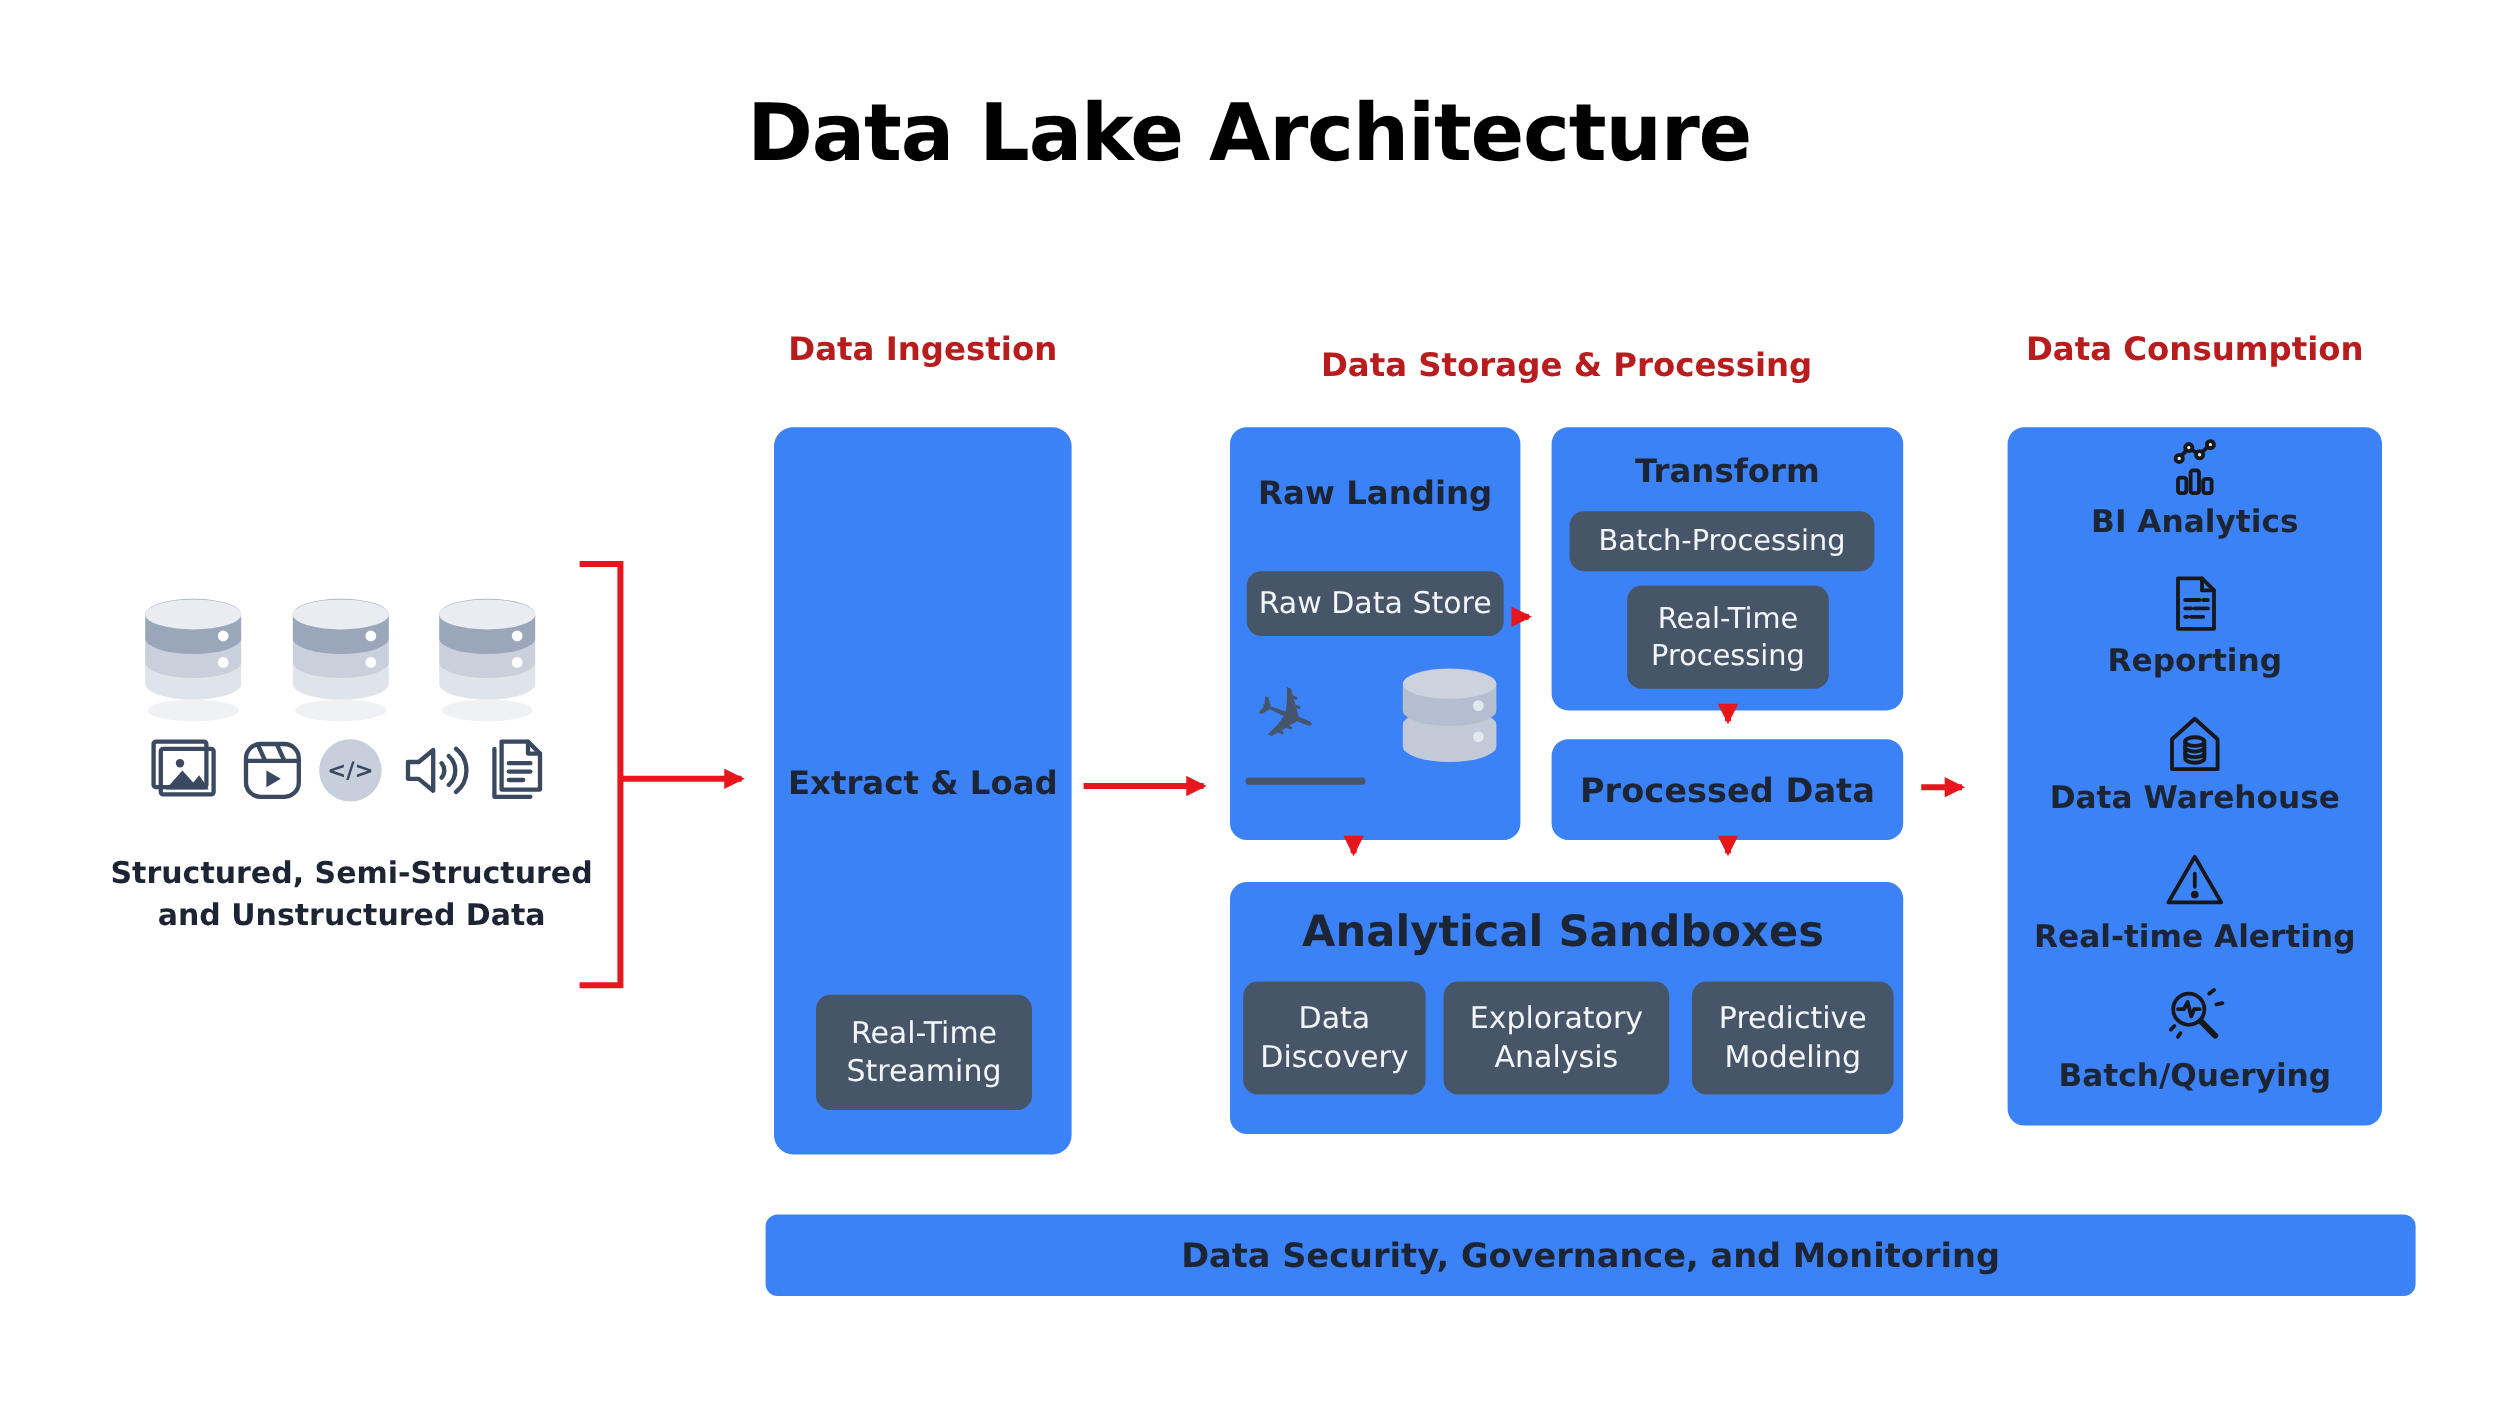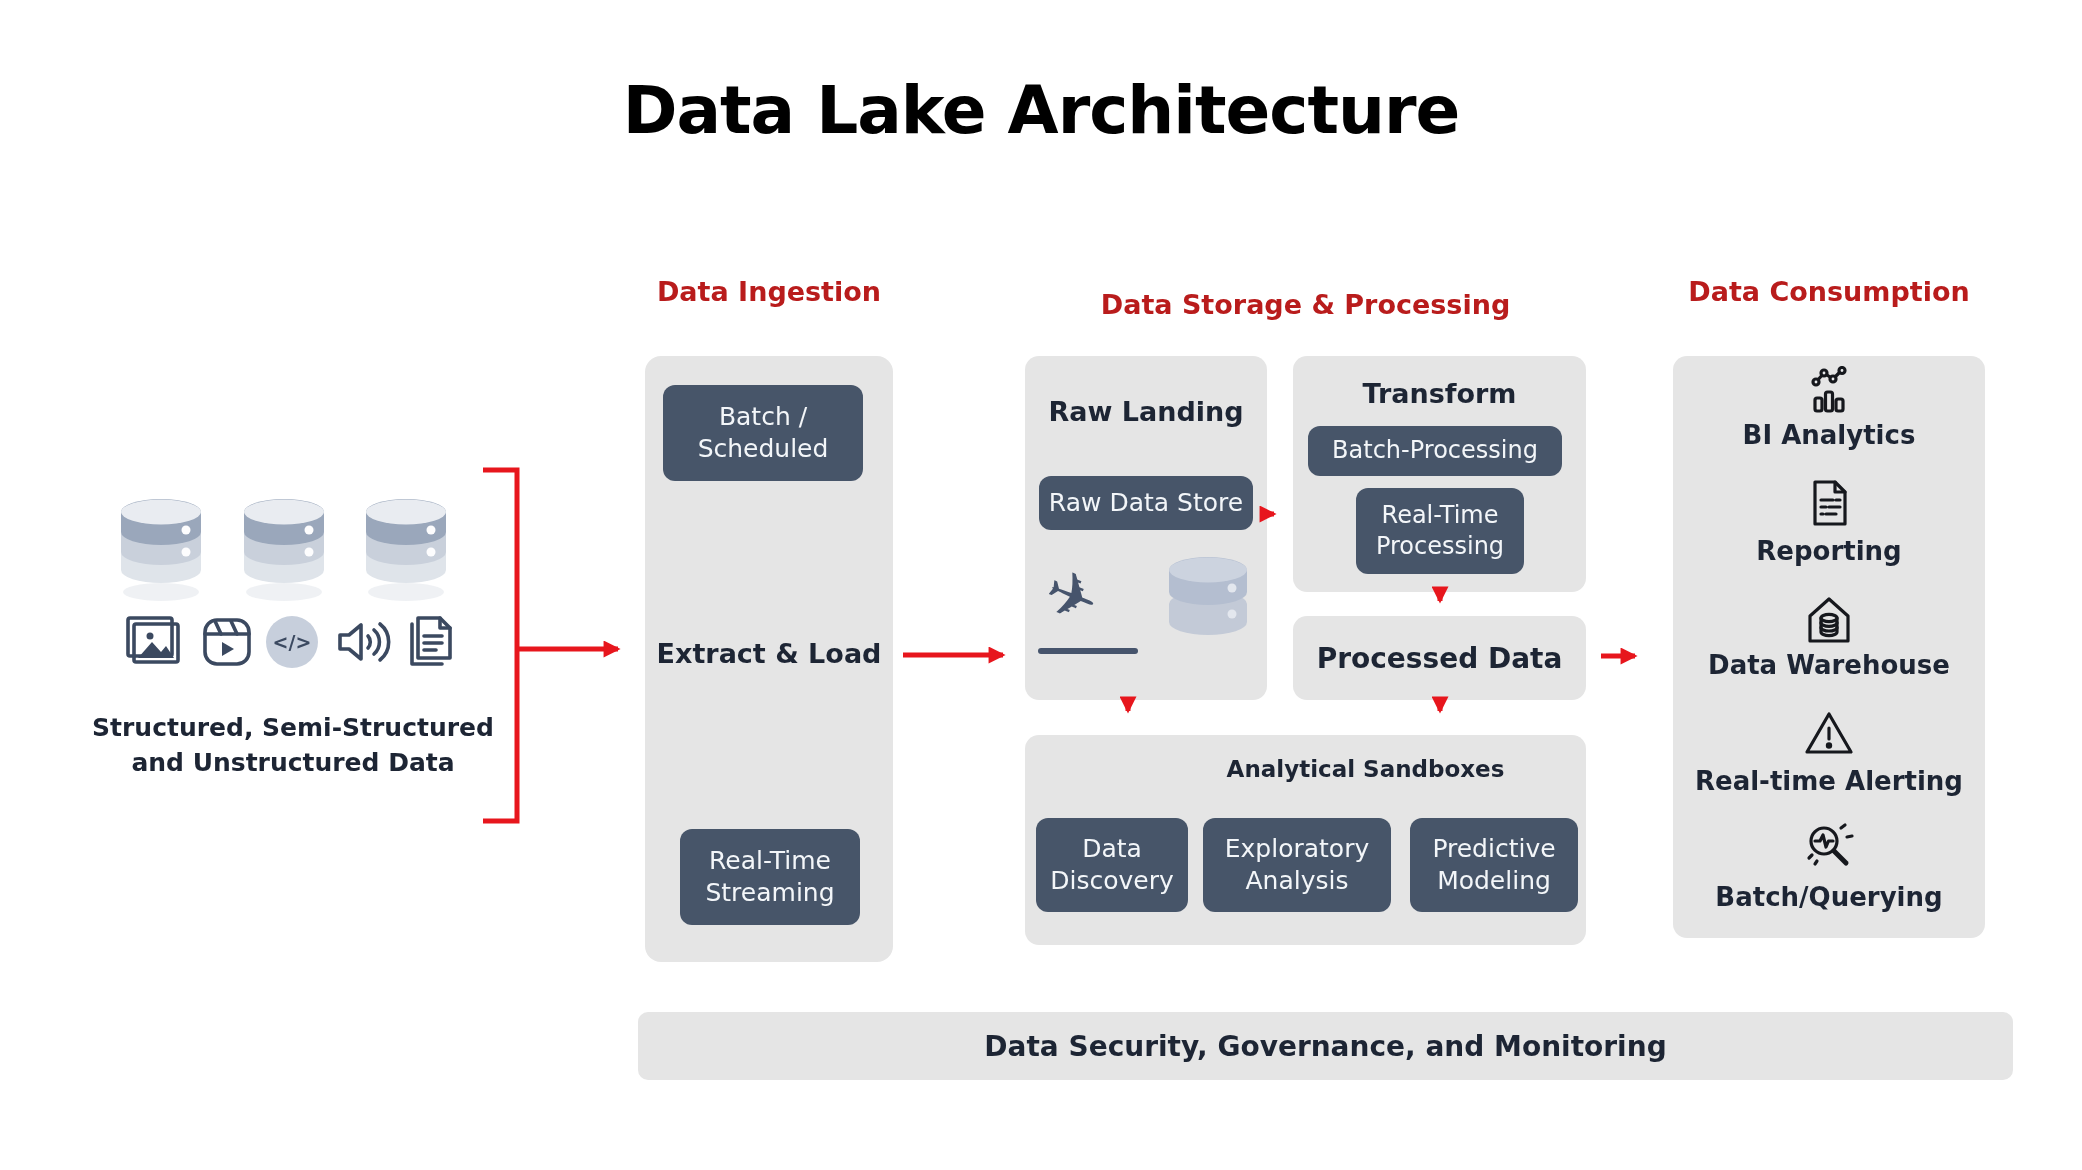--- a/index.html
+++ b/index.html
@@ -1,21 +1,21 @@
 <!DOCTYPE html>
 <html><head>
 <meta charset="utf-8">
 <style>
   html,body{margin:0;padding:0;background:#ffffff;}
   .stage{position:relative;width:2082px;height:1170px;background:#ffffff;overflow:hidden;
          font-family:"DejaVu Sans","Liberation Sans",sans-serif;color:#1d2534;}
   .title{position:absolute;left:0;top:72px;width:2082px;text-align:center;
          font-size:66px;font-weight:800;letter-spacing:-1px;color:#000000;}
   .hdr{position:absolute;font-size:27px;font-weight:700;color:#b91c1c;text-align:center;}
-  .panel{position:absolute;background:#e5e5e5;border-radius:16px;}
+  .panel{position:absolute;background:#3b82f6;border-radius:16px;}
   .pill{position:absolute;background:#475569;border-radius:12px;color:#f3f6f9;
         display:flex;align-items:center;justify-content:center;text-align:center;
         white-space:pre-line;font-size:25px;line-height:1.3;}
   .blabel{position:absolute;font-weight:700;color:#1d2534;text-align:center;white-space:pre-line;}
   .flexc{display:flex;align-items:center;justify-content:center;}
   .overlay{position:absolute;left:0;top:0;pointer-events:none;}
   .srcicon{position:absolute;}
   .codecircle{position:absolute;width:52px;height:52px;border-radius:50%;background:#c7cfdc;
               display:flex;align-items:center;justify-content:center;
               font-size:19px;font-weight:700;color:#3b4960;}
@@ -91,22 +91,20 @@
     <path d="M14,6 H36 L46,16 V46 H14 Z"></path>
     <path d="M8,12 V52 H38"></path>
     <path d="M36,6 V16 H46"></path>
     <path d="M20,24 H38 M20,31 H38 M20,38 H32"></path>
   </svg>
 
   <div class="blabel" style="left:43px;top:710px;width:500px;font-size:25px;line-height:1.4;">Structured, Semi-Structured
 and Unstructured Data</div>
 
   <div class="panel" style="left:645px;top:356px;width:248px;height:606px;"></div>
-  <div class="pill" style="left:663px;top:385px;width:200px;height:96px;">Batch /
-Scheduled</div>
   <div class="blabel" style="left:645px;top:638px;width:248px;font-size:27px;">Extract &amp; Load</div>
   <div class="pill" style="left:680px;top:829px;width:180px;height:96px;">Real-Time
 Streaming</div>
 
   <div class="panel" style="left:1025px;top:356px;width:242px;height:344px;border-radius:14px;"></div>
   <div class="blabel" style="left:1025px;top:396px;width:242px;font-size:27px;">Raw Landing</div>
   <div class="pill" style="left:1039px;top:476px;width:214px;height:54px;">Raw Data Store</div>
   <div class="plane" style="left:1046px;top:560px;">✈</div>
   <div class="groundline" style="left:1038px;top:648px;width:100px;"></div>
   <svg class="srcicon" style="left:1166px;top:556px;" width="84" height="94" viewBox="0 0 84 94">
@@ -121,21 +119,21 @@
   <div class="blabel" style="left:1293px;top:378px;width:293px;font-size:27px;">Transform</div>
   <div class="pill" style="left:1308px;top:426px;width:254px;height:50px;font-size:24px;">Batch-Processing</div>
   <div class="pill" style="left:1356px;top:488px;width:168px;height:86px;font-size:24px;">Real-Time
 Processing</div>
 
   <div class="panel flexc" style="left:1293px;top:616px;width:293px;height:84px;border-radius:14px;">
     <span class="blabel" style="position:static;font-size:28px;">Processed Data</span>
   </div>
 
   <div class="panel" style="left:1025px;top:735px;width:561px;height:210px;border-radius:14px;"></div>
-  <div class="blabel" style="left:1048px;top:756px;width:635px;font-size:23px;">Analytical Sandboxes</div>
+  <div class="blabel" style="left:985px;top:756px;width:635px;font-size:36px;">Analytical Sandboxes</div>
   <div class="pill" style="left:1036px;top:818px;width:152px;height:94px;">Data
 Discovery</div>
   <div class="pill" style="left:1410px;top:818px;width:168px;height:94px;">Predictive
 Modeling</div>
   <div class="pill" style="left:1203px;top:818px;width:188px;height:94px;">Exploratory
 Analysis</div>
 
   <div class="panel" style="left:1673px;top:356px;width:312px;height:582px;border-radius:14px;"></div>
 
   <div class="iconwrap" style="top:366px;">

